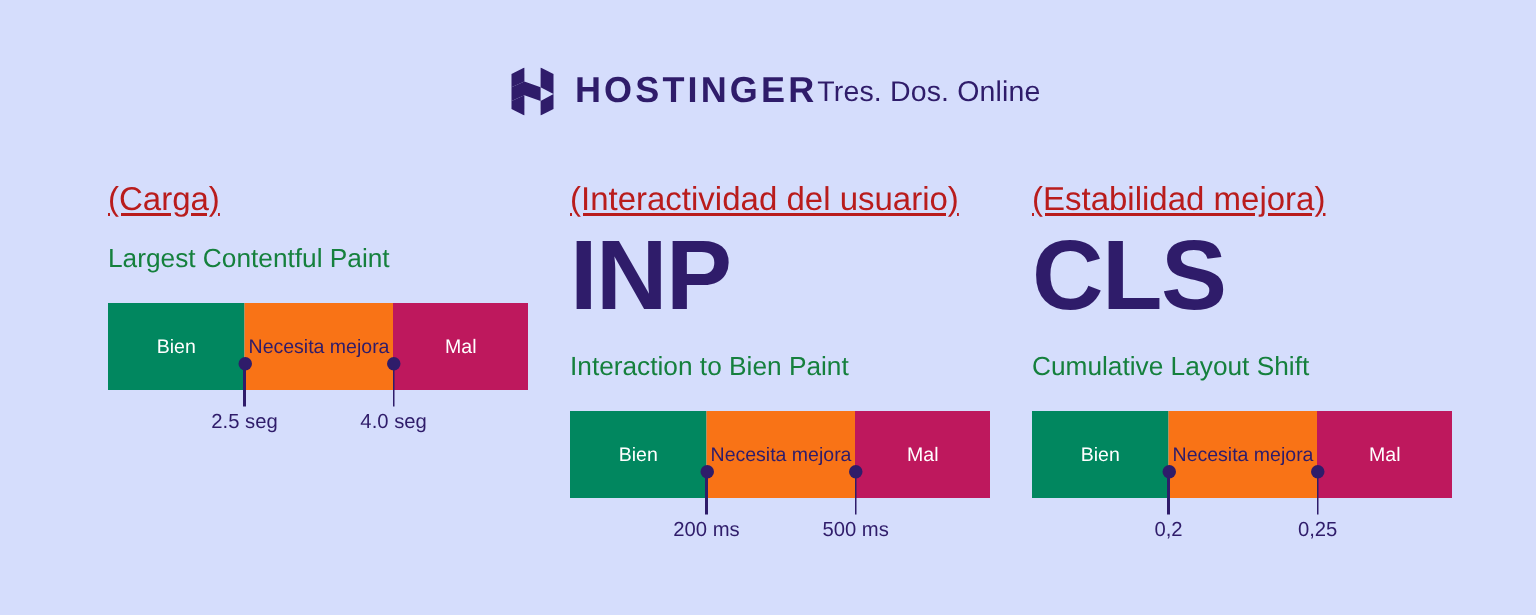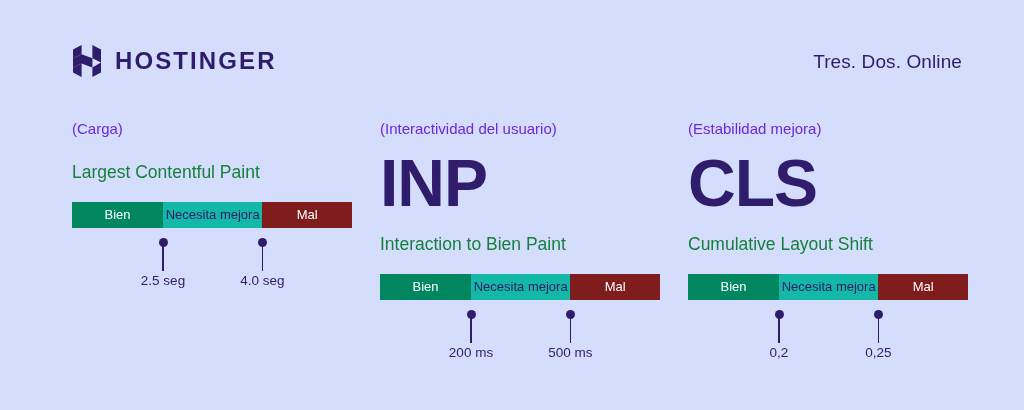--- a/index.html
+++ b/index.html
@@ -17,21 +17,21 @@
 
   
   .header {
     position: absolute;
     top: 40px;
     left: 72px;
     right: 62px;
     height: 42px;
     display: flex;
     align-items: center;
-    justify-content: space-between;
+    justify-content: center;
   }
   .brand {
     display: flex;
     align-items: center;
     gap: 13px;
   }
   .brand-mark {
     width: 30px;
     height: 32px;
     display: block;
@@ -59,25 +59,26 @@
     width: 896px;
     display: flex;
   }
   .metric {
     width: 280px;
     margin-right: 28px;
   }
   .metric:last-child { margin-right: 0; }
 
   .metric-category {
-    font-size: 15px;
-    color: #6d28d9;
+    font-size: 22px;
+    color: #b91c1c;
     line-height: 1.2;
     height: 24px;
     white-space: nowrap;
+    text-decoration: underline;
   }
   .metric-abbr {
     font-size: 66px;
     font-weight: bold;
     color: #2f1c6a;
     line-height: 1;
     letter-spacing: -1px;
     margin-top: 6px;
     height: 66px;
   }
@@ -91,38 +92,38 @@
   }
 
   
   .bar-wrap {
     margin-top: 18px;
     position: relative;
     width: 280px;
   }
   .bar {
     display: flex;
-    height: 26px;
+    height: 58px;
     width: 280px;
     overflow: hidden;
   }
   .seg {
     display: flex;
     align-items: center;
     justify-content: center;
     text-align: center;
     color: #ffffff;
     font-size: 13px;
     line-height: 1.15;
     box-sizing: border-box;
     padding: 0 2px;
   }
   .seg-good   { background: #01875f; }
-  .seg-needs  { background: #14b8a6; color: #2f1c6a; }
-  .seg-poor   { background: #7f1d1d; }
+  .seg-needs  { background: #f97316; color: #2f1c6a; }
+  .seg-poor   { background: #be185d; }
 
   
   .pin {
     position: absolute;
     top: 36px;
     width: 0;
   }
   .pin-dot {
     width: 9px;
     height: 9px;

